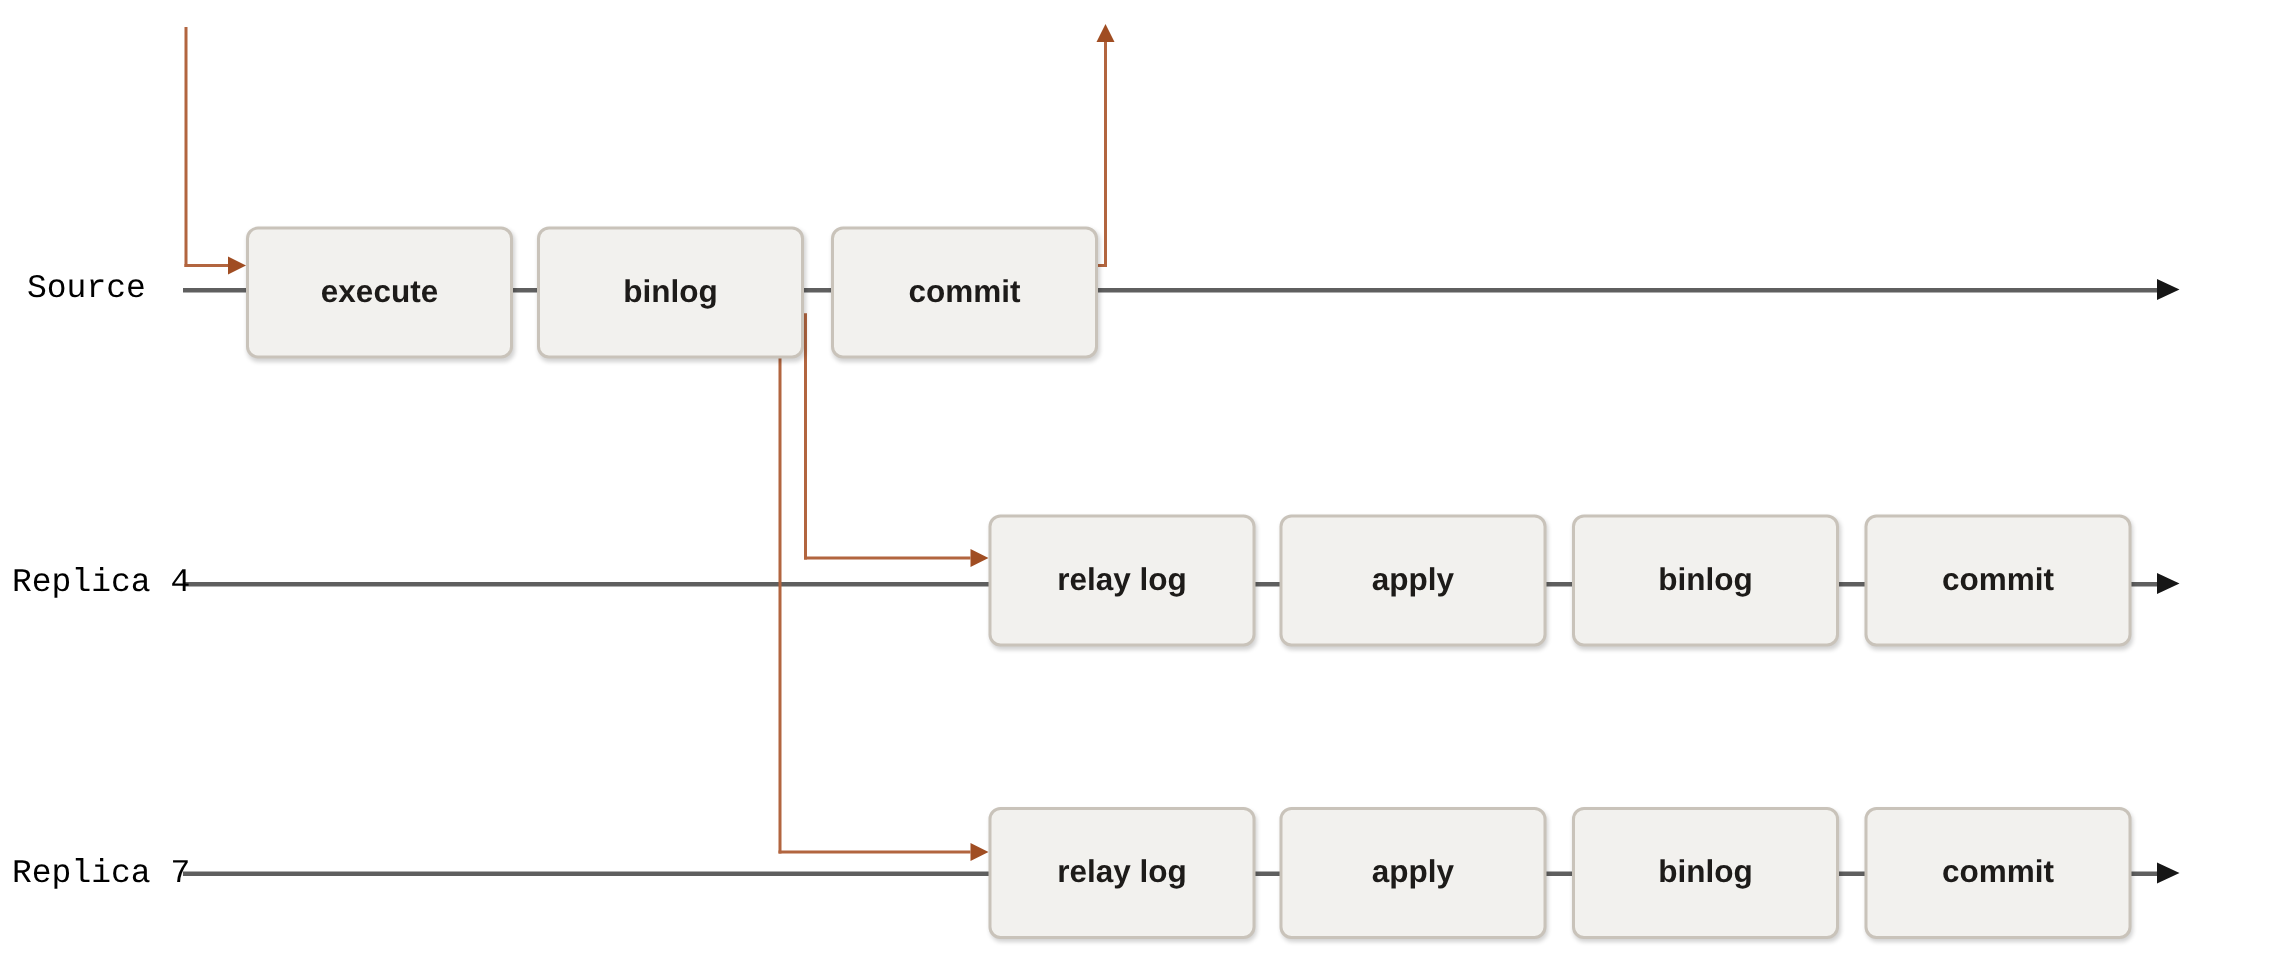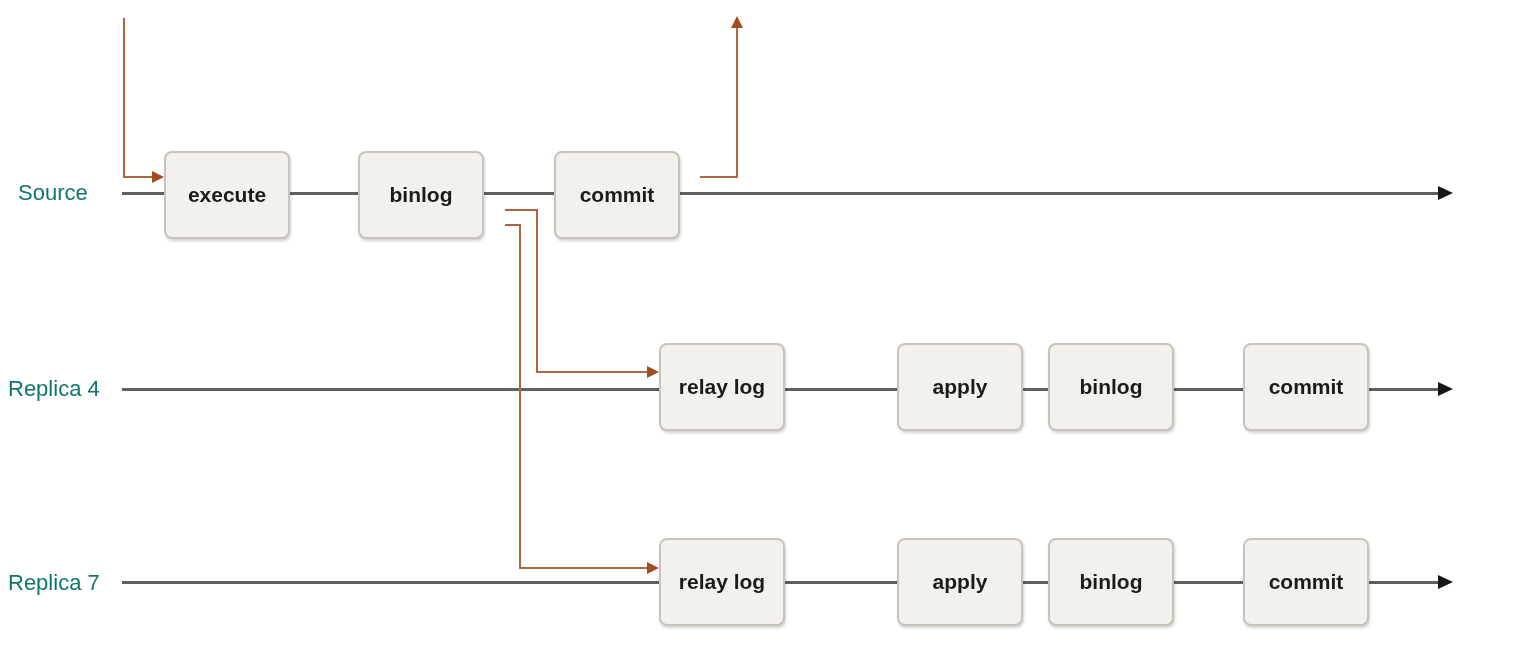--- a/index.html
+++ b/index.html
@@ -12,33 +12,33 @@
   .tl-source{top:192px;}
   .tl-r1{top:388px;}
   .tl-r2{top:581px;}
   .arr-dark{position:absolute;width:0;height:0;
     border-top:7px solid transparent;border-bottom:7px solid transparent;
     border-left:15px solid #161616;}
   .arr-dark.a-source{left:1438px;top:186px;}
   .arr-dark.a-r1{left:1438px;top:382px;}
   .arr-dark.a-r2{left:1438px;top:575px;}
   
-  .row-label{position:absolute;font-size:22px;color:#0f766e;white-space:nowrap;}
+  .row-label{position:absolute;font-size:22px;color:#000000;white-space:nowrap;font-family:Liberation Mono, monospace;}
   .lbl-source{left:18px;top:180px;}
   .lbl-r1{left:8px;top:376px;}
   .lbl-r2{left:8px;top:570px;}
   
-  .box{position:absolute;width:126px;height:88px;box-sizing:border-box;
+  .box{position:absolute;width:178px;height:88px;box-sizing:border-box;
     background:#f2f1ee;border:2px solid #c9c3ba;border-radius:8px;
     box-shadow:1px 2px 3px rgba(0,0,0,0.18);
     display:flex;align-items:center;justify-content:center;
     font-size:21px;font-weight:bold;color:#1d1b19;white-space:nowrap;}
   .r0{top:151px;} .r1{top:343px;} .r2{top:538px;}
   .c-exec{left:164px;} .c-binlog0{left:358px;} .c-commit0{left:554px;}
-  .c-relay{left:659px;text-align:right;} .c-apply{left:853px;margin-left:44px;} .c-binlog{left:1048px;} .c-commit{left:1243px;}
+  .c-relay{left:659px;text-align:right;} .c-apply{left:853px;} .c-binlog{left:1048px;} .c-commit{left:1243px;}
   
   .fl{position:absolute;background:#b2653f;}
   .fl-h{height:2px;} .fl-v{width:2px;}
   .arr-flow-r{position:absolute;width:0;height:0;
     border-top:6px solid transparent;border-bottom:6px solid transparent;
     border-left:12px solid #a04d22;}
   .arr-flow-u{position:absolute;width:0;height:0;
     border-left:6px solid transparent;border-right:6px solid transparent;
     border-bottom:12px solid #a04d22;}
   

